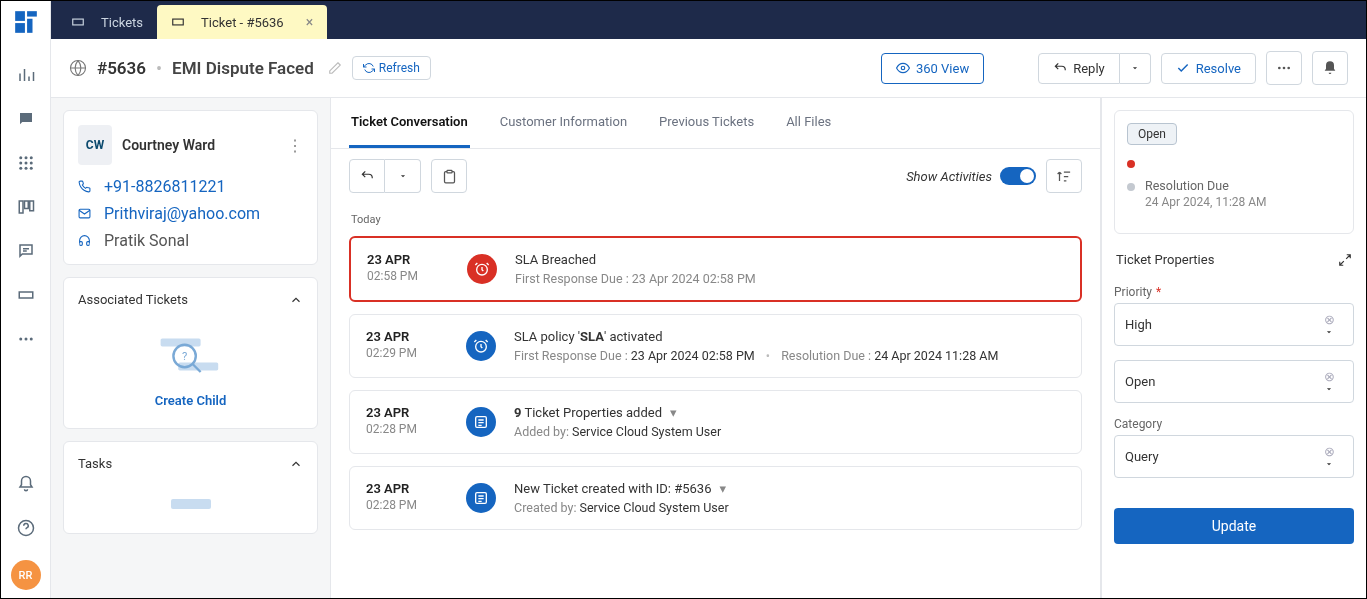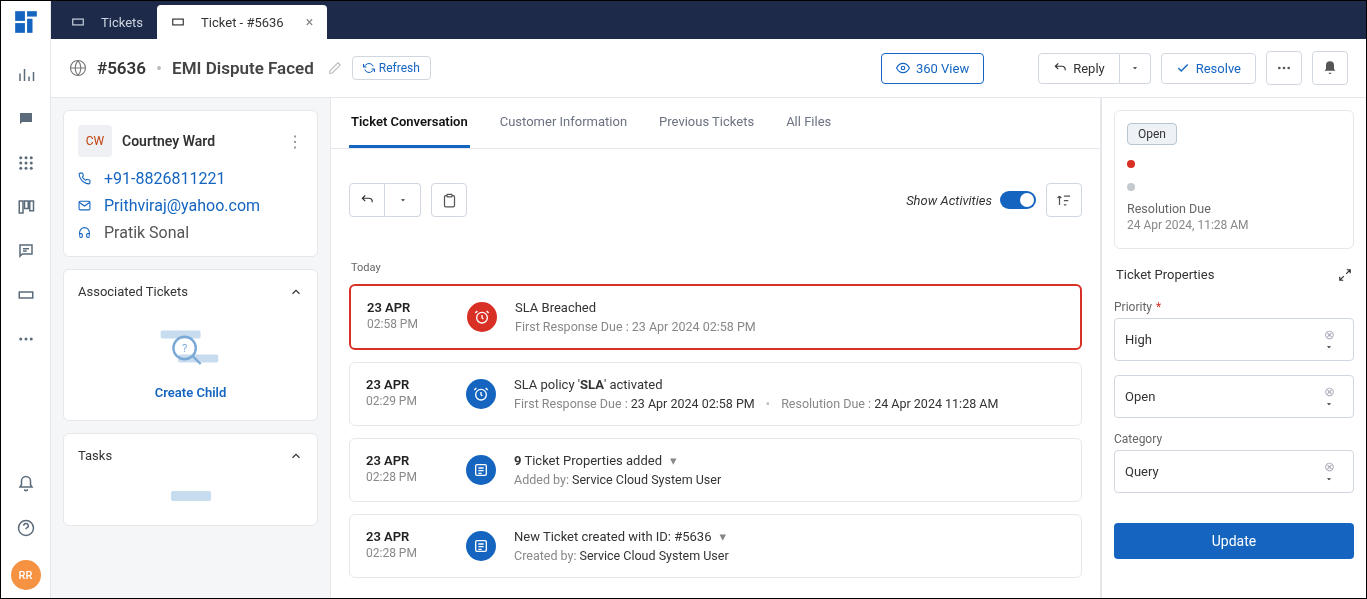--- a/index.html
+++ b/index.html
@@ -13,21 +13,21 @@
 .rail .rail-item { width: 24px; height: 24px; display: flex; align-items: center; justify-content: center; color: #5b6b7a; cursor: pointer; }
 .rail .spacer { flex: 1; }
 .rail .avatar { width: 30px; height: 30px; border-radius: 50%; background: #f59342; color: #fff; display: flex; align-items: center; justify-content: center; font-size: 11px; font-weight: 500; }
 
 
 .main { flex: 1; display: flex; flex-direction: column; }
 
 
 .tabs { background: #1e2a4a; display: flex; align-items: flex-end; height: 38px; padding-left: 6px; }
 .tab { height: 34px; padding: 0 14px; display: flex; align-items: center; gap: 16px; color: #cbd5e1; cursor: pointer; font-size: 13px; border-radius: 4px 4px 0 0; }
-.tab.active { background: #ffffff; color: #333; }
+.tab.active { background: #fef9c3; color: #333; }
 .tab-close { color: #888; font-size: 14px; cursor: pointer; margin-left: 6px; }
 
 
 .header { display: flex; align-items: center; padding: 12px 18px; border-bottom: 1px solid #e5e7eb; gap: 10px; }
 .header .globe { color: #777; }
 .header .ticket-id { font-weight: 600; font-size: 17px; }
 .header .dot-sep { color: #bbb; font-size: 18px; }
 .header .ticket-title { font-weight: 600; color: #444; font-size: 17px; }
 .header .edit { color: #bbb; margin-left: 4px; cursor: pointer; }
 .header .refresh { border: 1px solid #d0d7de; border-radius: 4px; padding: 4px 10px; font-size: 12px; color: #1565c0; cursor: pointer; display: flex; align-items: center; gap: 4px; }
@@ -39,34 +39,34 @@
 .btn-split .caret { border: 1px solid #d0d7de; border-left: none; border-radius: 0 4px 4px 0; padding: 7px 10px; cursor: pointer; display: flex; align-items: center; }
 .icon-btn { border: 1px solid #d0d7de; border-radius: 4px; width: 36px; height: 34px; display: flex; align-items: center; justify-content: center; cursor: pointer; color: #555; }
 
 
 .content { flex: 1; display: grid; grid-template-columns: 280px 1fr 265px; overflow: hidden; }
 
 
 .leftp { background: #f5f6f7; padding: 12px 12px; overflow-y: auto; border-right: 1px solid #e5e7eb; }
 .card { background: #fff; border: 1px solid #e5e7eb; border-radius: 6px; padding: 14px; margin-bottom: 12px; }
 .cust-head { display: flex; align-items: center; gap: 10px; margin-bottom: 12px; position: relative; }
-.cust-av { width: 34px; height: 32px; border-radius: 4px; background: #eef0f4; color: #c2410c; display: flex; align-items: center; justify-content: center; font-size: 12px; font-weight: 400; }
+.cust-av { width: 34px; height: 40px; border-radius: 4px; background: #eef0f4; color: #0c4a6e; display: flex; align-items: center; justify-content: center; font-size: 12px; font-weight: 700; }
 .cust-name { font-weight: 600; font-size: 14px; }
 .cust-menu { position: absolute; right: 0; color: #888; cursor: pointer; }
 .info-row { display: flex; align-items: center; gap: 10px; font-size: 16px; color: #1565c0; margin-top: 8px; }
 .info-row .ico { color: #1565c0; width: 16px; text-align: center; }
 .info-row.muted { color: #555; }
 .card-section { display: flex; align-items: center; justify-content: space-between; cursor: pointer; }
 .card-section .title { font-size: 13px; color: #333; }
 .empty-ill { display: flex; flex-direction: column; align-items: center; padding: 24px 0 6px; gap: 12px; }
 .ill-svg { width: 80px; height: 50px; }
 .create-child { color: #1565c0; font-size: 13px; font-weight: 600; cursor: pointer; }
 
 
-.mid { display: flex; flex-direction: column; overflow: hidden; border-right: 1px solid #e5e7eb; gap: 24px; }
+.mid { display: flex; flex-direction: column; overflow: hidden; border-right: 1px solid #e5e7eb; }
 .subtabs { display: flex; gap: 28px; padding: 0 18px; border-bottom: 1px solid #e5e7eb; }
 .subtab { padding: 16px 2px; font-size: 13px; color: #6b7280; cursor: pointer; border-bottom: 3px solid transparent; }
 .subtab.active { color: #111; font-weight: 600; border-bottom-color: #1565c0; }
 .toolbar { display: flex; align-items: center; padding: 10px 18px; gap: 10px; font-style: italic; }
 .tb-split { display: flex; }
 .tb-split .tbbtn { border: 1px solid #d0d7de; width: 36px; height: 34px; display: flex; align-items: center; justify-content: center; cursor: pointer; }
 .tb-split .tbbtn:first-child { border-radius: 4px 0 0 4px; }
 .tb-split .tbbtn:last-child { border-radius: 0 4px 4px 0; border-left: none; }
 .toolbar .tspacer { flex: 1; }
 .show-act { display: flex; align-items: center; gap: 8px; font-size: 13px; color: #333; }
@@ -454,21 +454,21 @@
           </div>
         </div>
       </div>
 
       <div class="rightp">
         <div class="sla-box">
           <span class="sla-badge">Open</span>
           <div class="sla-row">
             <div class="sla-dot red"></div>
           </div>
-          <div class="sla-row" style="margin-bottom:4px;flex-direction:column;">
+          <div class="sla-row" style="margin-bottom:12px;">
             <div class="sla-dot grey"></div>
             <div class="sla-txt">
               <div class="l1" style="font-weight:400;color:#666;">Resolution Due</div>
               <div class="l2">24 Apr 2024, 11:28 AM</div>
             </div>
           </div>
         </div>
 
         <div class="props-head">
           <span>Ticket Properties</span>

